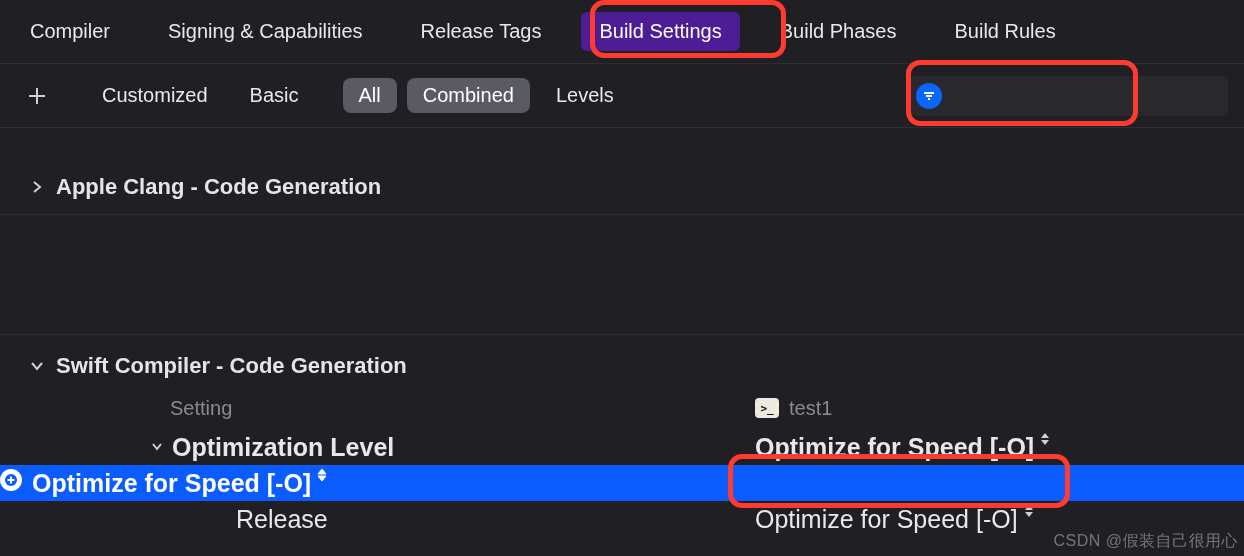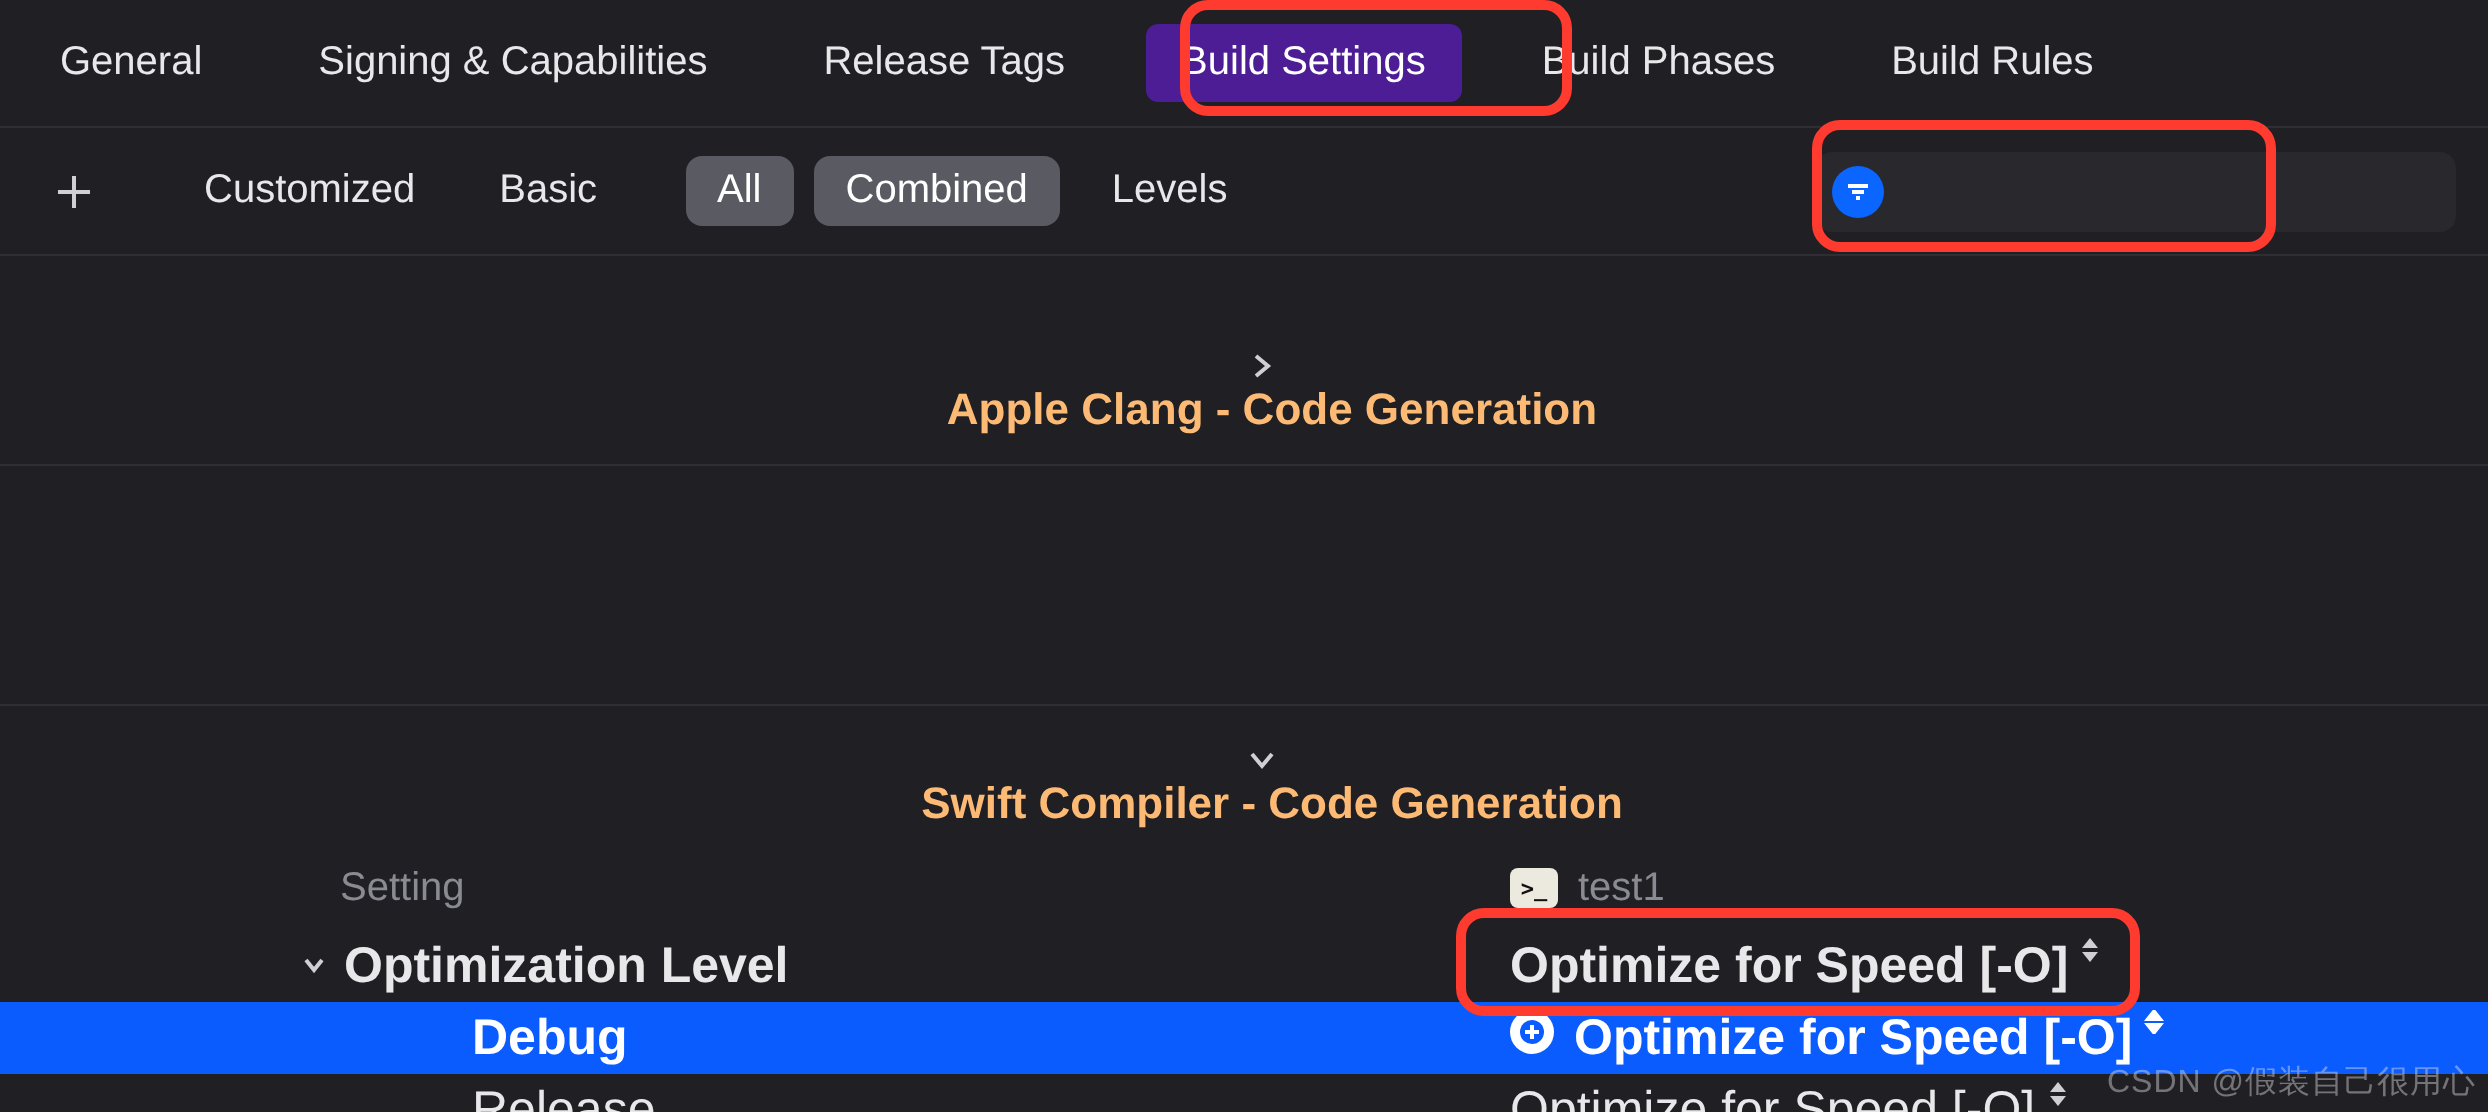--- a/index.html
+++ b/index.html
@@ -81,23 +81,22 @@
   }
 
   
   .content { padding-top: 38px; }
 
   .section-header {
     display: flex;
     align-items: center;
     font-size: 22px;
     font-weight: 700;
-    color: #fdba74;
+    color: #e5e5e5;
     padding: 8px 0 8px 28px;
-    flex-direction: column;
   }
   .section-header.collapsed { border-bottom: 1px solid #2e2e34; padding-bottom: 14px; }
   .disclosure {
     width: 18px; height: 18px;
     display: inline-flex; align-items: center; justify-content: center;
     margin-right: 10px;
   }
 
   .spacer-gap { height: 120px; border-bottom: 1px solid #2e2e34; }
 
@@ -179,21 +178,21 @@
     font-size: 16px;
     color: rgba(220,220,225,0.45);
     letter-spacing: 0.5px;
     text-align: right;
   }
 </style>
 </head>
 <body>
 
 <div class="tabbar">
-  <div class="tab">General</div>
+  <div class="tab">Compiler</div>
   <div class="tab">Signing &amp; Capabilities</div>
   <div class="tab">Release Tags</div>
   <div class="tab active">Build Settings</div>
   <div class="tab">Build Phases</div>
   <div class="tab">Build Rules</div>
 </div>
 
 <div class="filterbar">
   <div class="plus">
     <svg width="20" height="20" viewBox="0 0 20 20">
@@ -263,23 +262,20 @@
             <polygon points="5,0 9,5 1,5" fill="#cfcfd4"></polygon>
           </svg>
         <svg width="10" height="6" viewBox="0 0 10 6">
             <polygon points="1,1 9,1 5,6" fill="#cfcfd4"></polygon>
           </svg>
       </span>
     </div>
   </div>
 
   <div class="row child-row selected">
-    <div class="left">
-      <span style="font-weight:700">Debug</span>
-    </div>
     <div class="right">
       <span class="plus-circle">
         <svg width="14" height="14" viewBox="0 0 14 14">
             <circle cx="7" cy="7" r="6" fill="#0a5cff"></circle>
             <line x1="7" y1="3.5" x2="7" y2="10.5" stroke="#fff" stroke-width="2"></line>
             <line x1="3.5" y1="7" x2="10.5" y2="7" stroke="#fff" stroke-width="2"></line>
           </svg>
       </span>
       <span class="value-text">Optimize for Speed [-O]</span>
       <span class="updown">

